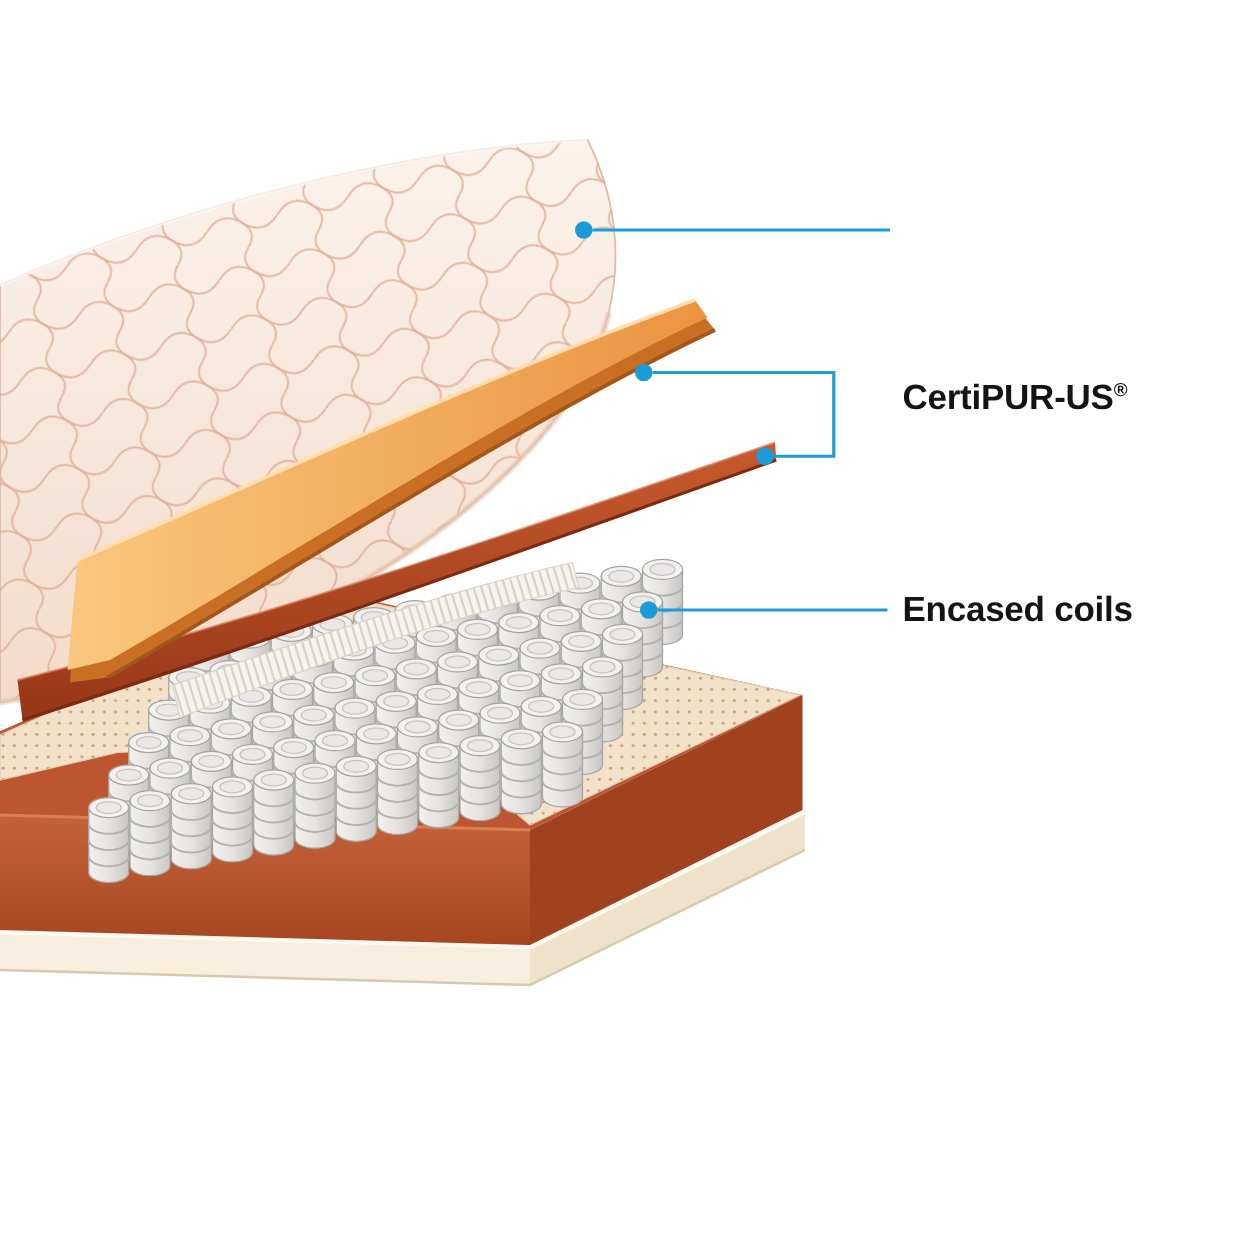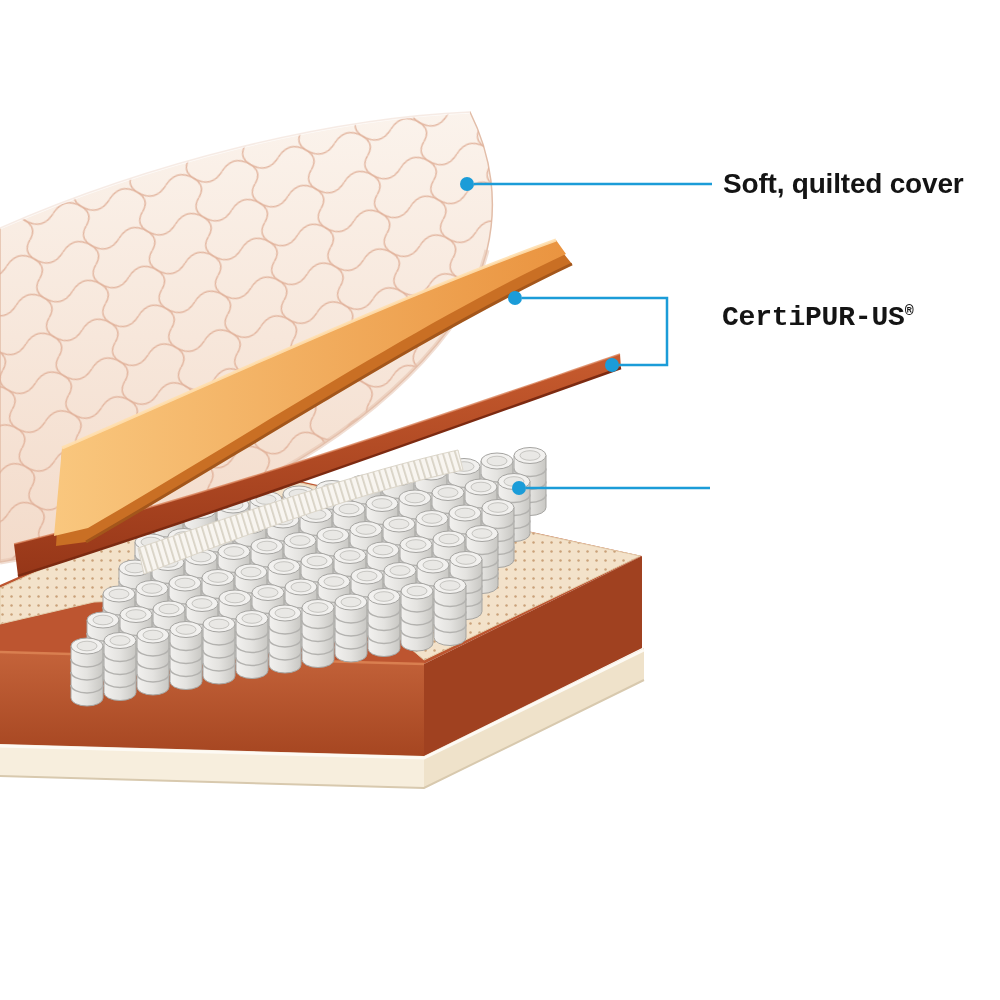--- a/index.html
+++ b/index.html
@@ -181,19 +181,19 @@
     <path class="callout-line" d="M474,184 H712"></path>
     <path class="callout-line" d="M522,298 H667 V365 H619"></path>
     <path class="callout-line" d="M526,488 H710"></path>
     <circle class="dot" cx="467" cy="184" r="7"></circle>
     <circle class="dot" cx="515" cy="298" r="7"></circle>
     <circle class="dot" cx="612" cy="365" r="7"></circle>
     <circle class="dot" cx="519" cy="488" r="7"></circle>
   </g>
 </svg>
 
-  <div class="callout-label" style="left:723px;top:168px;">Soft, quilted cover</div>
 
-  <div class="callout-label" style="left:722px;top:302px;font-family:Liberation Mono, monospace;">
+  <div class="callout-label" style="left:722px;top:302px;">
     <div><span>CertiPUR-US</span><sup>®</sup></div>
   </div>
 
+  <div class="callout-label" style="left:722px;top:472px;">Encased coils</div>
 </div>
 
 </body></html>

